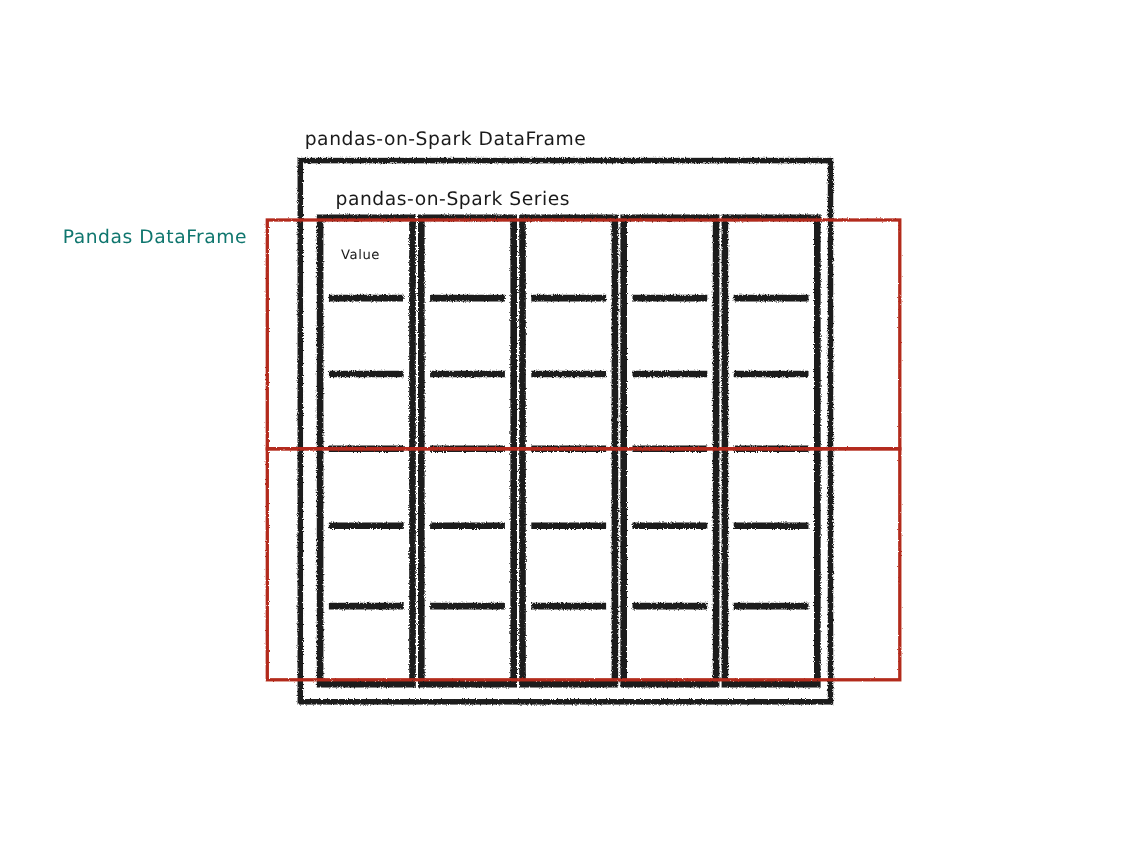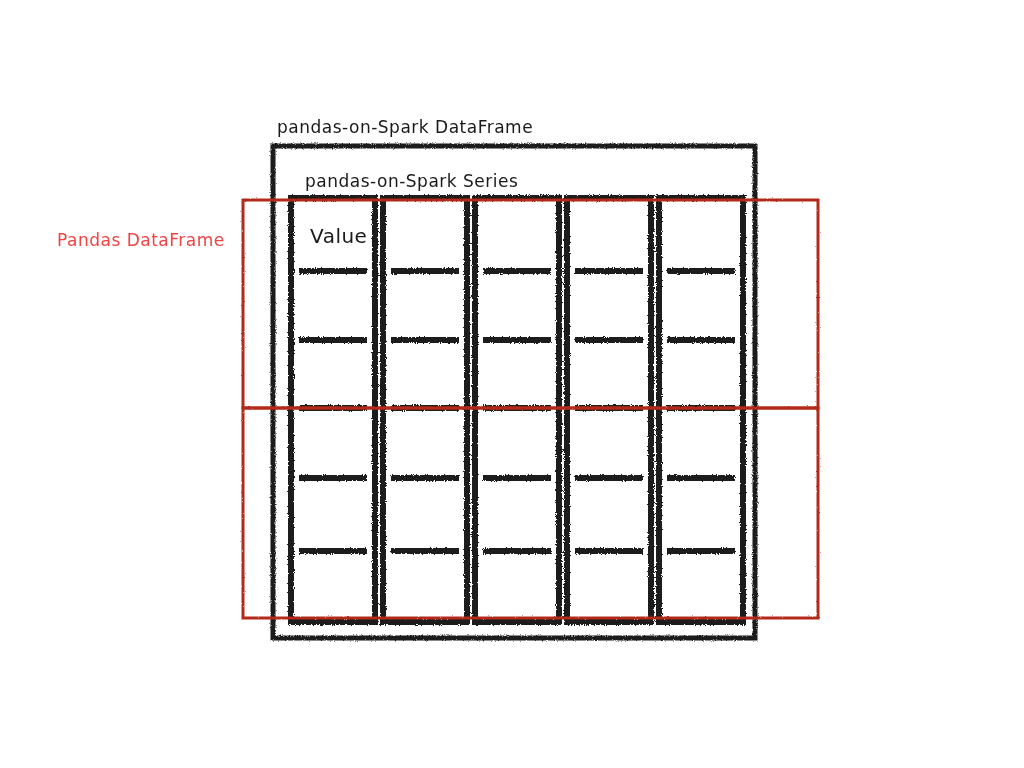--- a/index.html
+++ b/index.html
@@ -26,22 +26,21 @@
   .label {
     position: absolute;
     font-family: "DejaVu Sans", sans-serif;
     font-size: 17px;
     letter-spacing: 0.5px;
     white-space: nowrap;
     color: #1a1a1a;
   }
 
   .label-red {
-    color: #ef4444;
-    margin-top: 24px;
+    color: #0f766e;
   }
 
   #label-psdf {
     left: 277px;
     top: 117px;
   }
 
   #label-psseries {
     left: 293px;
     top: 171px;
@@ -49,21 +48,21 @@
   }
 
   #label-pandasdf {
     left: 57px;
     top: 206px;
   }
 
   #label-value {
     left: 310px;
     top: 224px;
-    font-size: 20px;
+    font-size: 12px;
   }
 </style>
 </head>
 <body>
 
 <svg id="diagram" viewBox="0 0 1024 768" xmlns="http://www.w3.org/2000/svg">
   <defs>
     <filter id="rough" x="-20%" y="-20%" width="140%" height="140%">
       <feTurbulence type="fractalNoise" baseFrequency="0.9" numOctaves="3" seed="7" result="noise"></feTurbulence>
       <feDisplacementMap in="SourceGraphic" in2="noise" scale="3" xChannelSelector="R" yChannelSelector="G"></feDisplacementMap>

